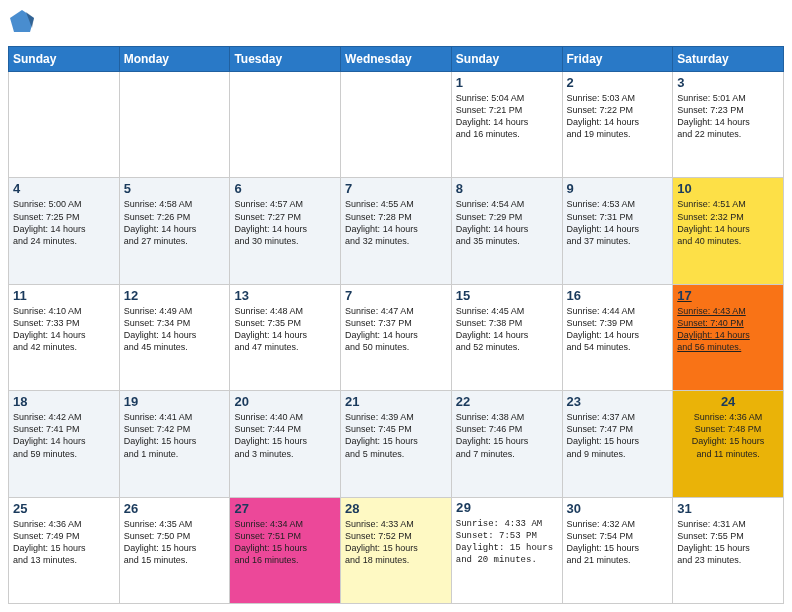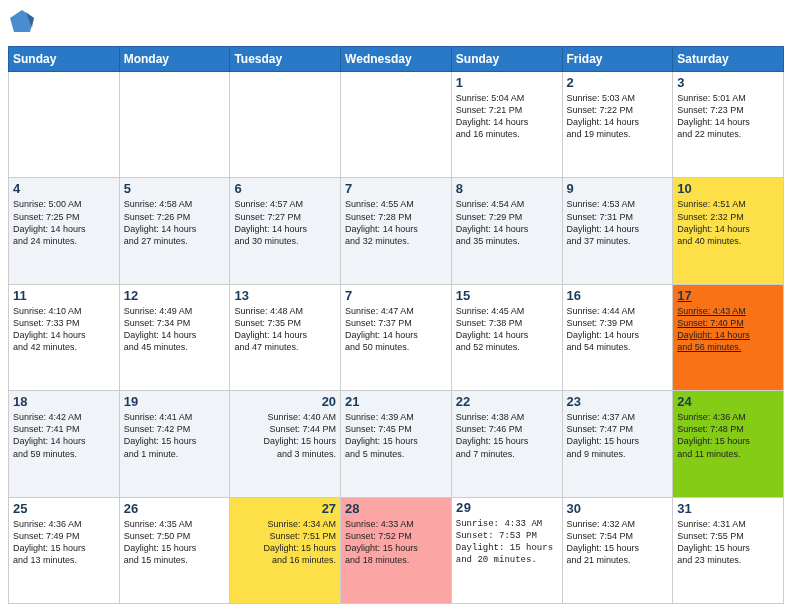--- a/index.html
+++ b/index.html
@@ -271,21 +271,21 @@
             <div class="cell-text">Daylight: 14 hours</div>
             <div class="cell-text">and 59 minutes.</div>
           </td>
           <td style="background: rgb(240, 244, 248);">
             <span class="day-num">19</span>
             <div class="cell-text">Sunrise: 4:41 AM</div>
             <div class="cell-text">Sunset: 7:42 PM</div>
             <div class="cell-text">Daylight: 15 hours</div>
             <div class="cell-text">and 1 minute.</div>
           </td>
-          <td style="background: rgb(240, 244, 248); text-align: right;">
+          <td style="background: rgb(240, 244, 248);">
             <span class="day-num">20</span>
             <div class="cell-text">Sunrise: 4:40 AM</div>
             <div class="cell-text">Sunset: 7:44 PM</div>
             <div class="cell-text">Daylight: 15 hours</div>
             <div class="cell-text">and 3 minutes.</div>
           </td>
           <td style="background: rgb(240, 244, 248);">
             <span class="day-num">21</span>
             <div class="cell-text">Sunrise: 4:39 AM</div>
             <div class="cell-text">Sunset: 7:45 PM</div>
@@ -299,21 +299,21 @@
             <div class="cell-text">Daylight: 15 hours</div>
             <div class="cell-text">and 7 minutes.</div>
           </td>
           <td style="background: rgb(240, 244, 248);">
             <span class="day-num">23</span>
             <div class="cell-text">Sunrise: 4:37 AM</div>
             <div class="cell-text">Sunset: 7:47 PM</div>
             <div class="cell-text">Daylight: 15 hours</div>
             <div class="cell-text">and 9 minutes.</div>
           </td>
-          <td style="background: #84cc16;">
+          <td style="background: #eab308; text-align: center;">
             <span class="day-num">24</span>
             <div class="cell-text">Sunrise: 4:36 AM</div>
             <div class="cell-text">Sunset: 7:48 PM</div>
             <div class="cell-text">Daylight: 15 hours</div>
             <div class="cell-text">and 11 minutes.</div>
           </td>
         </tr>
         <tr>
           <td style="background: rgb(255, 255, 255); margin-left: 32px;">
             <span class="day-num">25</span>
@@ -322,28 +322,28 @@
             <div class="cell-text">Daylight: 15 hours</div>
             <div class="cell-text">and 13 minutes.</div>
           </td>
           <td style="background: rgb(255, 255, 255); margin-left: 20px;">
             <span class="day-num">26</span>
             <div class="cell-text">Sunrise: 4:35 AM</div>
             <div class="cell-text">Sunset: 7:50 PM</div>
             <div class="cell-text">Daylight: 15 hours</div>
             <div class="cell-text">and 15 minutes.</div>
           </td>
-          <td style="background: #fde047; text-align: right;">
+          <td style="background: #ec4899;">
             <span class="day-num">27</span>
             <div class="cell-text">Sunrise: 4:34 AM</div>
             <div class="cell-text">Sunset: 7:51 PM</div>
             <div class="cell-text">Daylight: 15 hours</div>
             <div class="cell-text">and 16 minutes.</div>
           </td>
-          <td style="background: #fca5a5; margin-top: 12px;">
+          <td style="background: #fef9c3; margin-top: 12px;">
             <span class="day-num">28</span>
             <div class="cell-text">Sunrise: 4:33 AM</div>
             <div class="cell-text">Sunset: 7:52 PM</div>
             <div class="cell-text">Daylight: 15 hours</div>
             <div class="cell-text">and 18 minutes.</div>
           </td>
           <td style="background: rgb(255, 255, 255); font-family: Liberation Mono, monospace;">
             <span class="day-num">29</span>
             <div class="cell-text">Sunrise: 4:33 AM</div>
             <div class="cell-text">Sunset: 7:53 PM</div>

